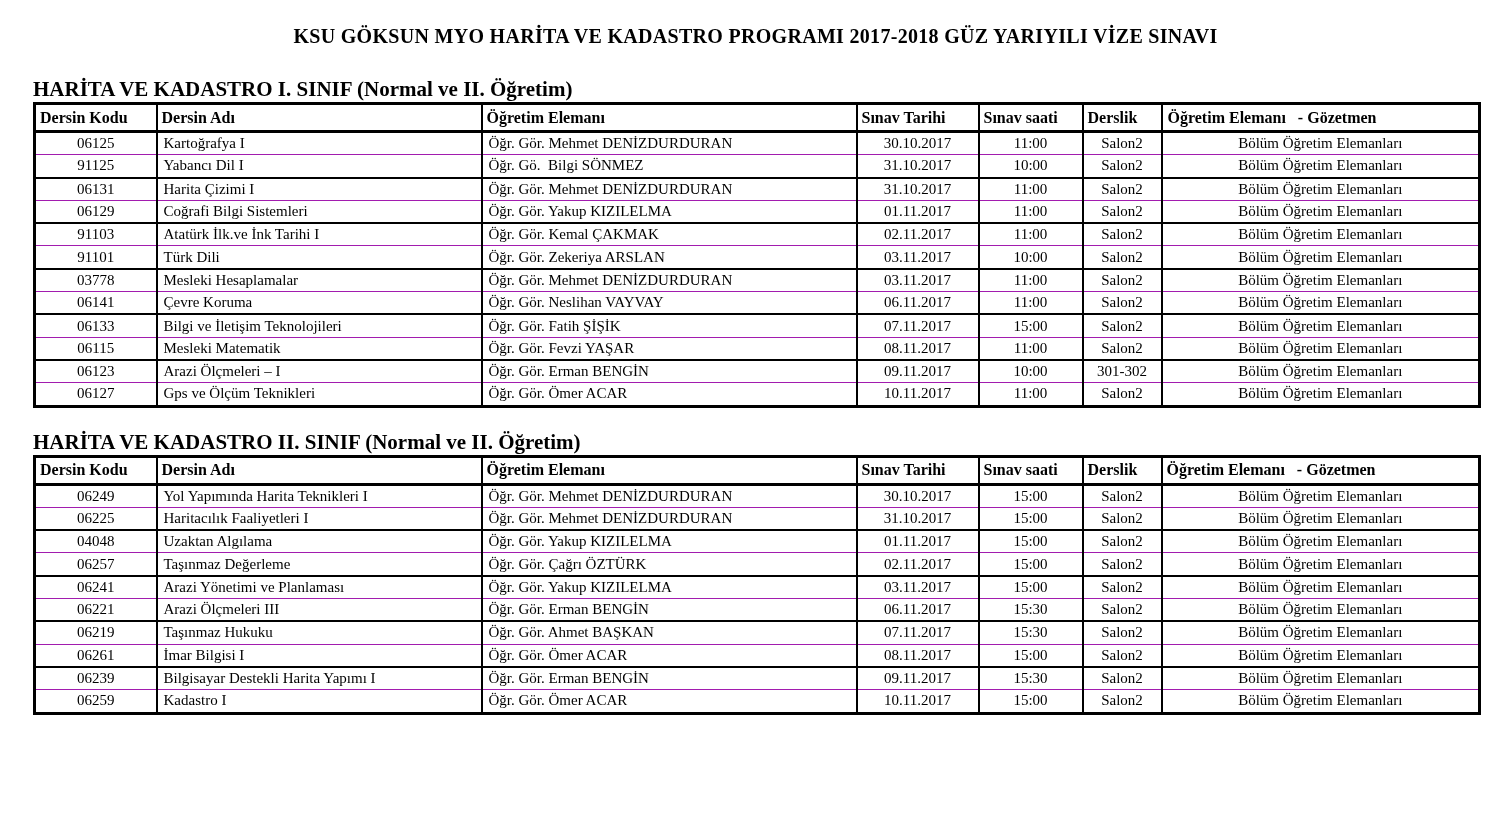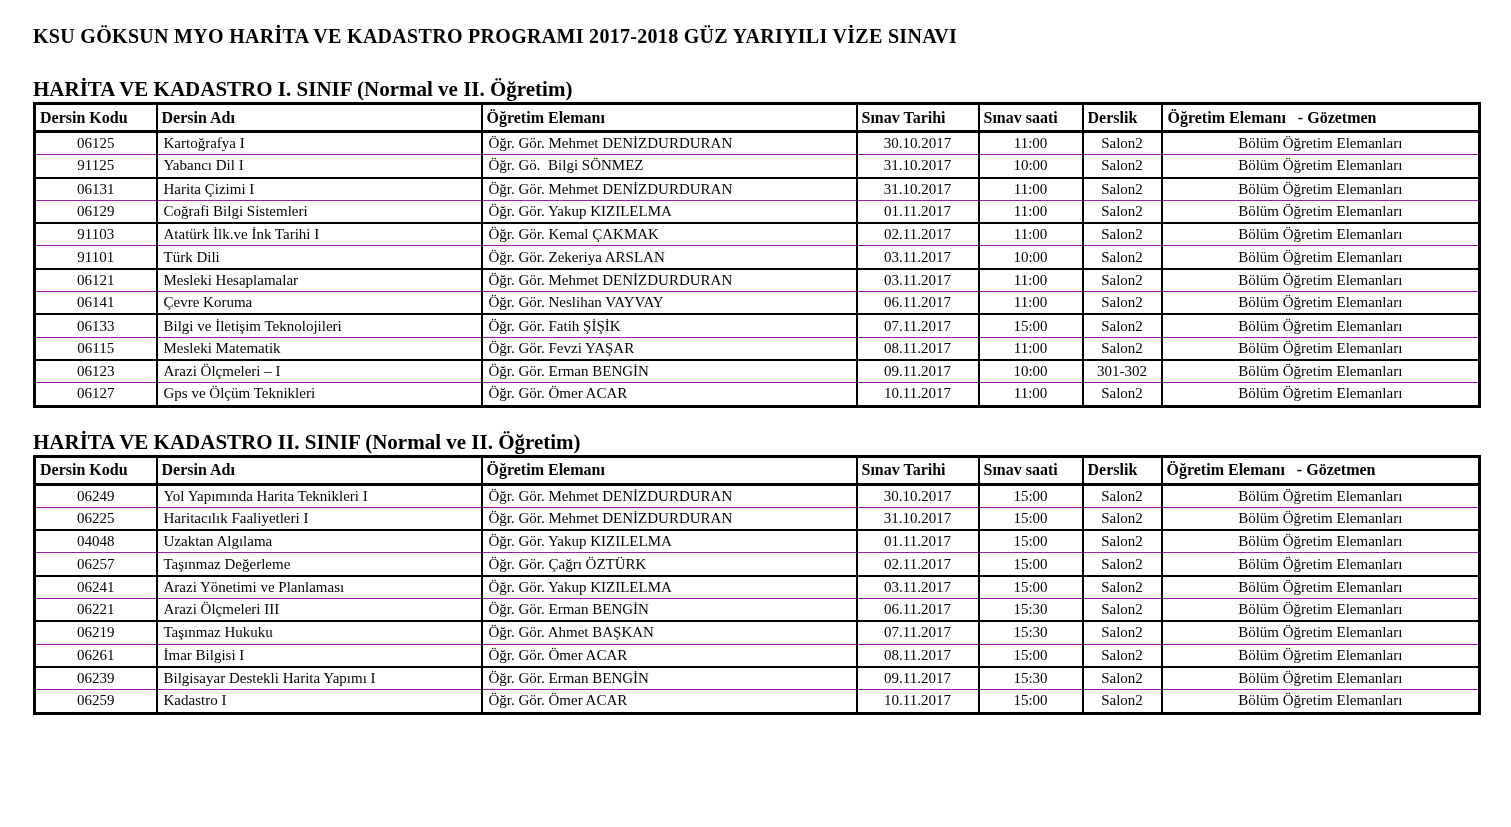--- a/index.html
+++ b/index.html
@@ -11,21 +11,21 @@
   }
   .page {
     width: 1511px;
     height: 827px;
     background: #ffffff;
     box-sizing: border-box;
     padding: 24px 33px 0 33px;
     overflow: hidden;
   }
   .doc-title {
-    text-align: left;
+    text-align: center;
     font-weight: bold;
     font-size: 20px;
     line-height: 24px;
     letter-spacing: 0.3px;
     white-space: pre;
   }
   .section-heading {
     font-weight: bold;
     font-size: 21px;
     line-height: 21px;
@@ -158,21 +158,21 @@
           <tr>
             <td>91101</td>
             <td>Türk Dili</td>
             <td>Öğr. Gör. Zekeriya ARSLAN</td>
             <td>03.11.2017</td>
             <td>10:00</td>
             <td>Salon2</td>
             <td>Bölüm Öğretim Elemanları</td>
           </tr>
           <tr>
-            <td>06121</td>
+            <td>03778</td>
             <td>Mesleki Hesaplamalar</td>
             <td>Öğr. Gör. Mehmet DENİZDURDURAN</td>
             <td>03.11.2017</td>
             <td>11:00</td>
             <td>Salon2</td>
             <td>Bölüm Öğretim Elemanları</td>
           </tr>
           <tr>
             <td>06141</td>
             <td>Çevre Koruma</td>

